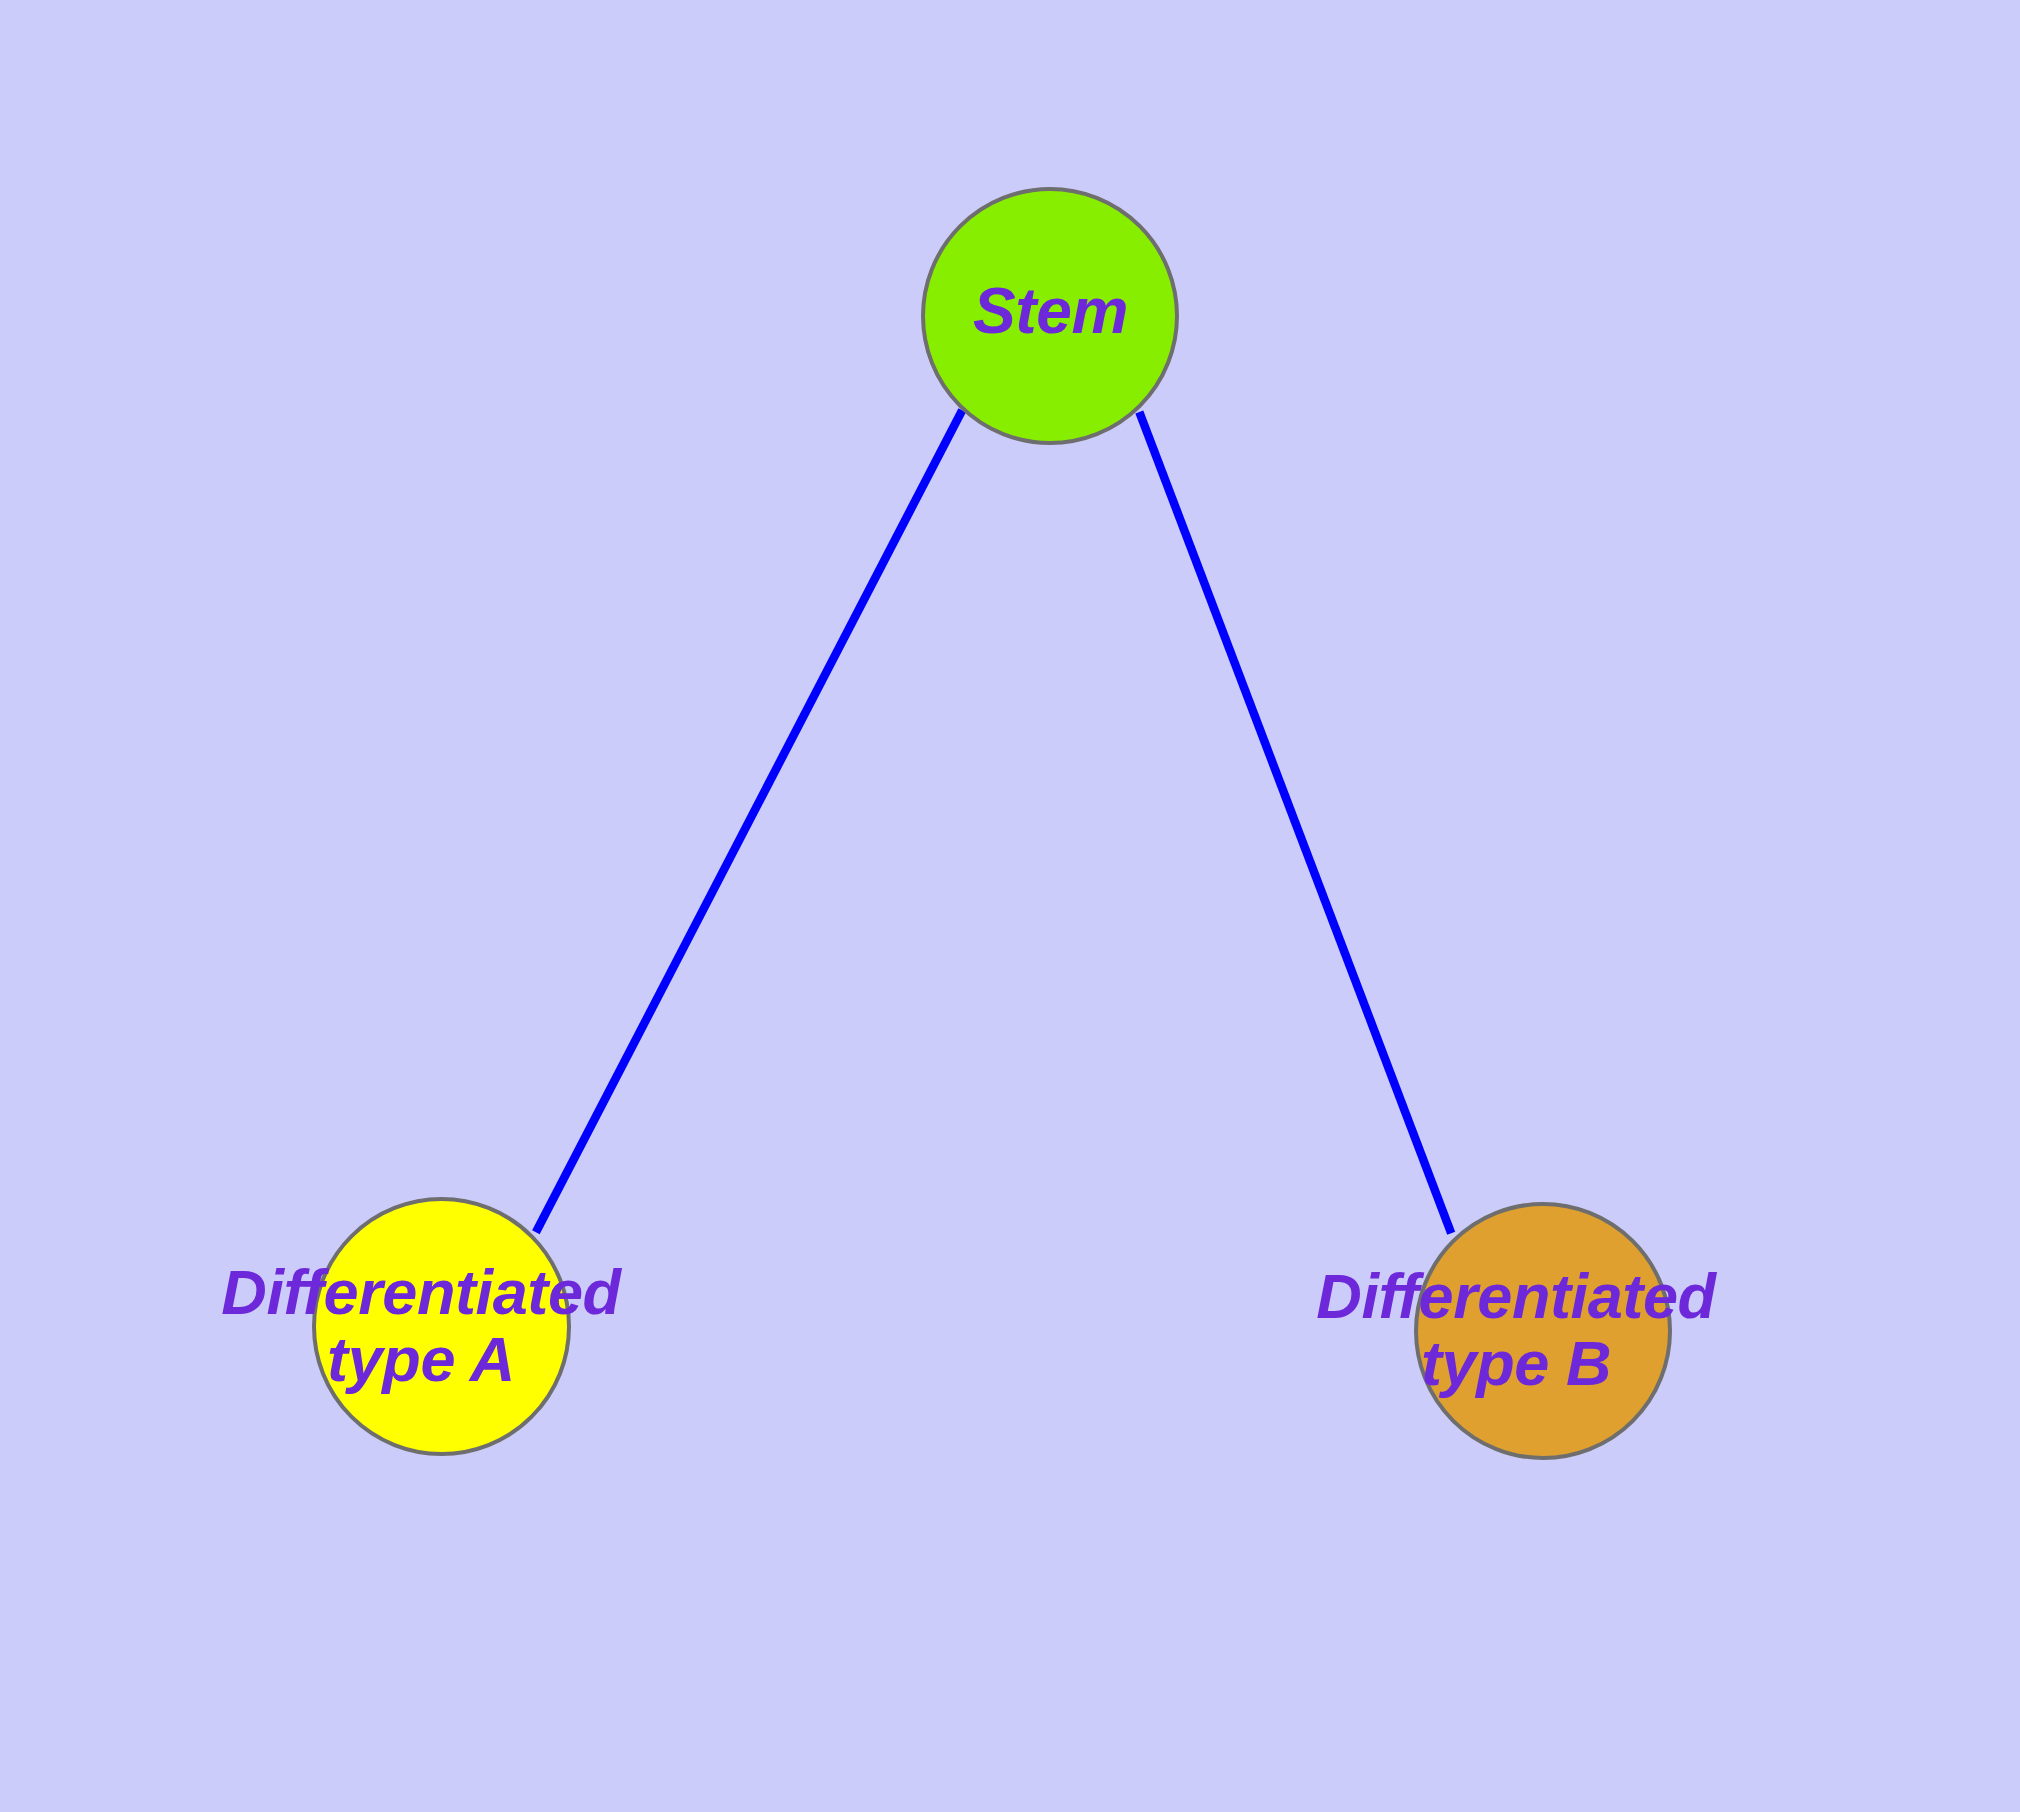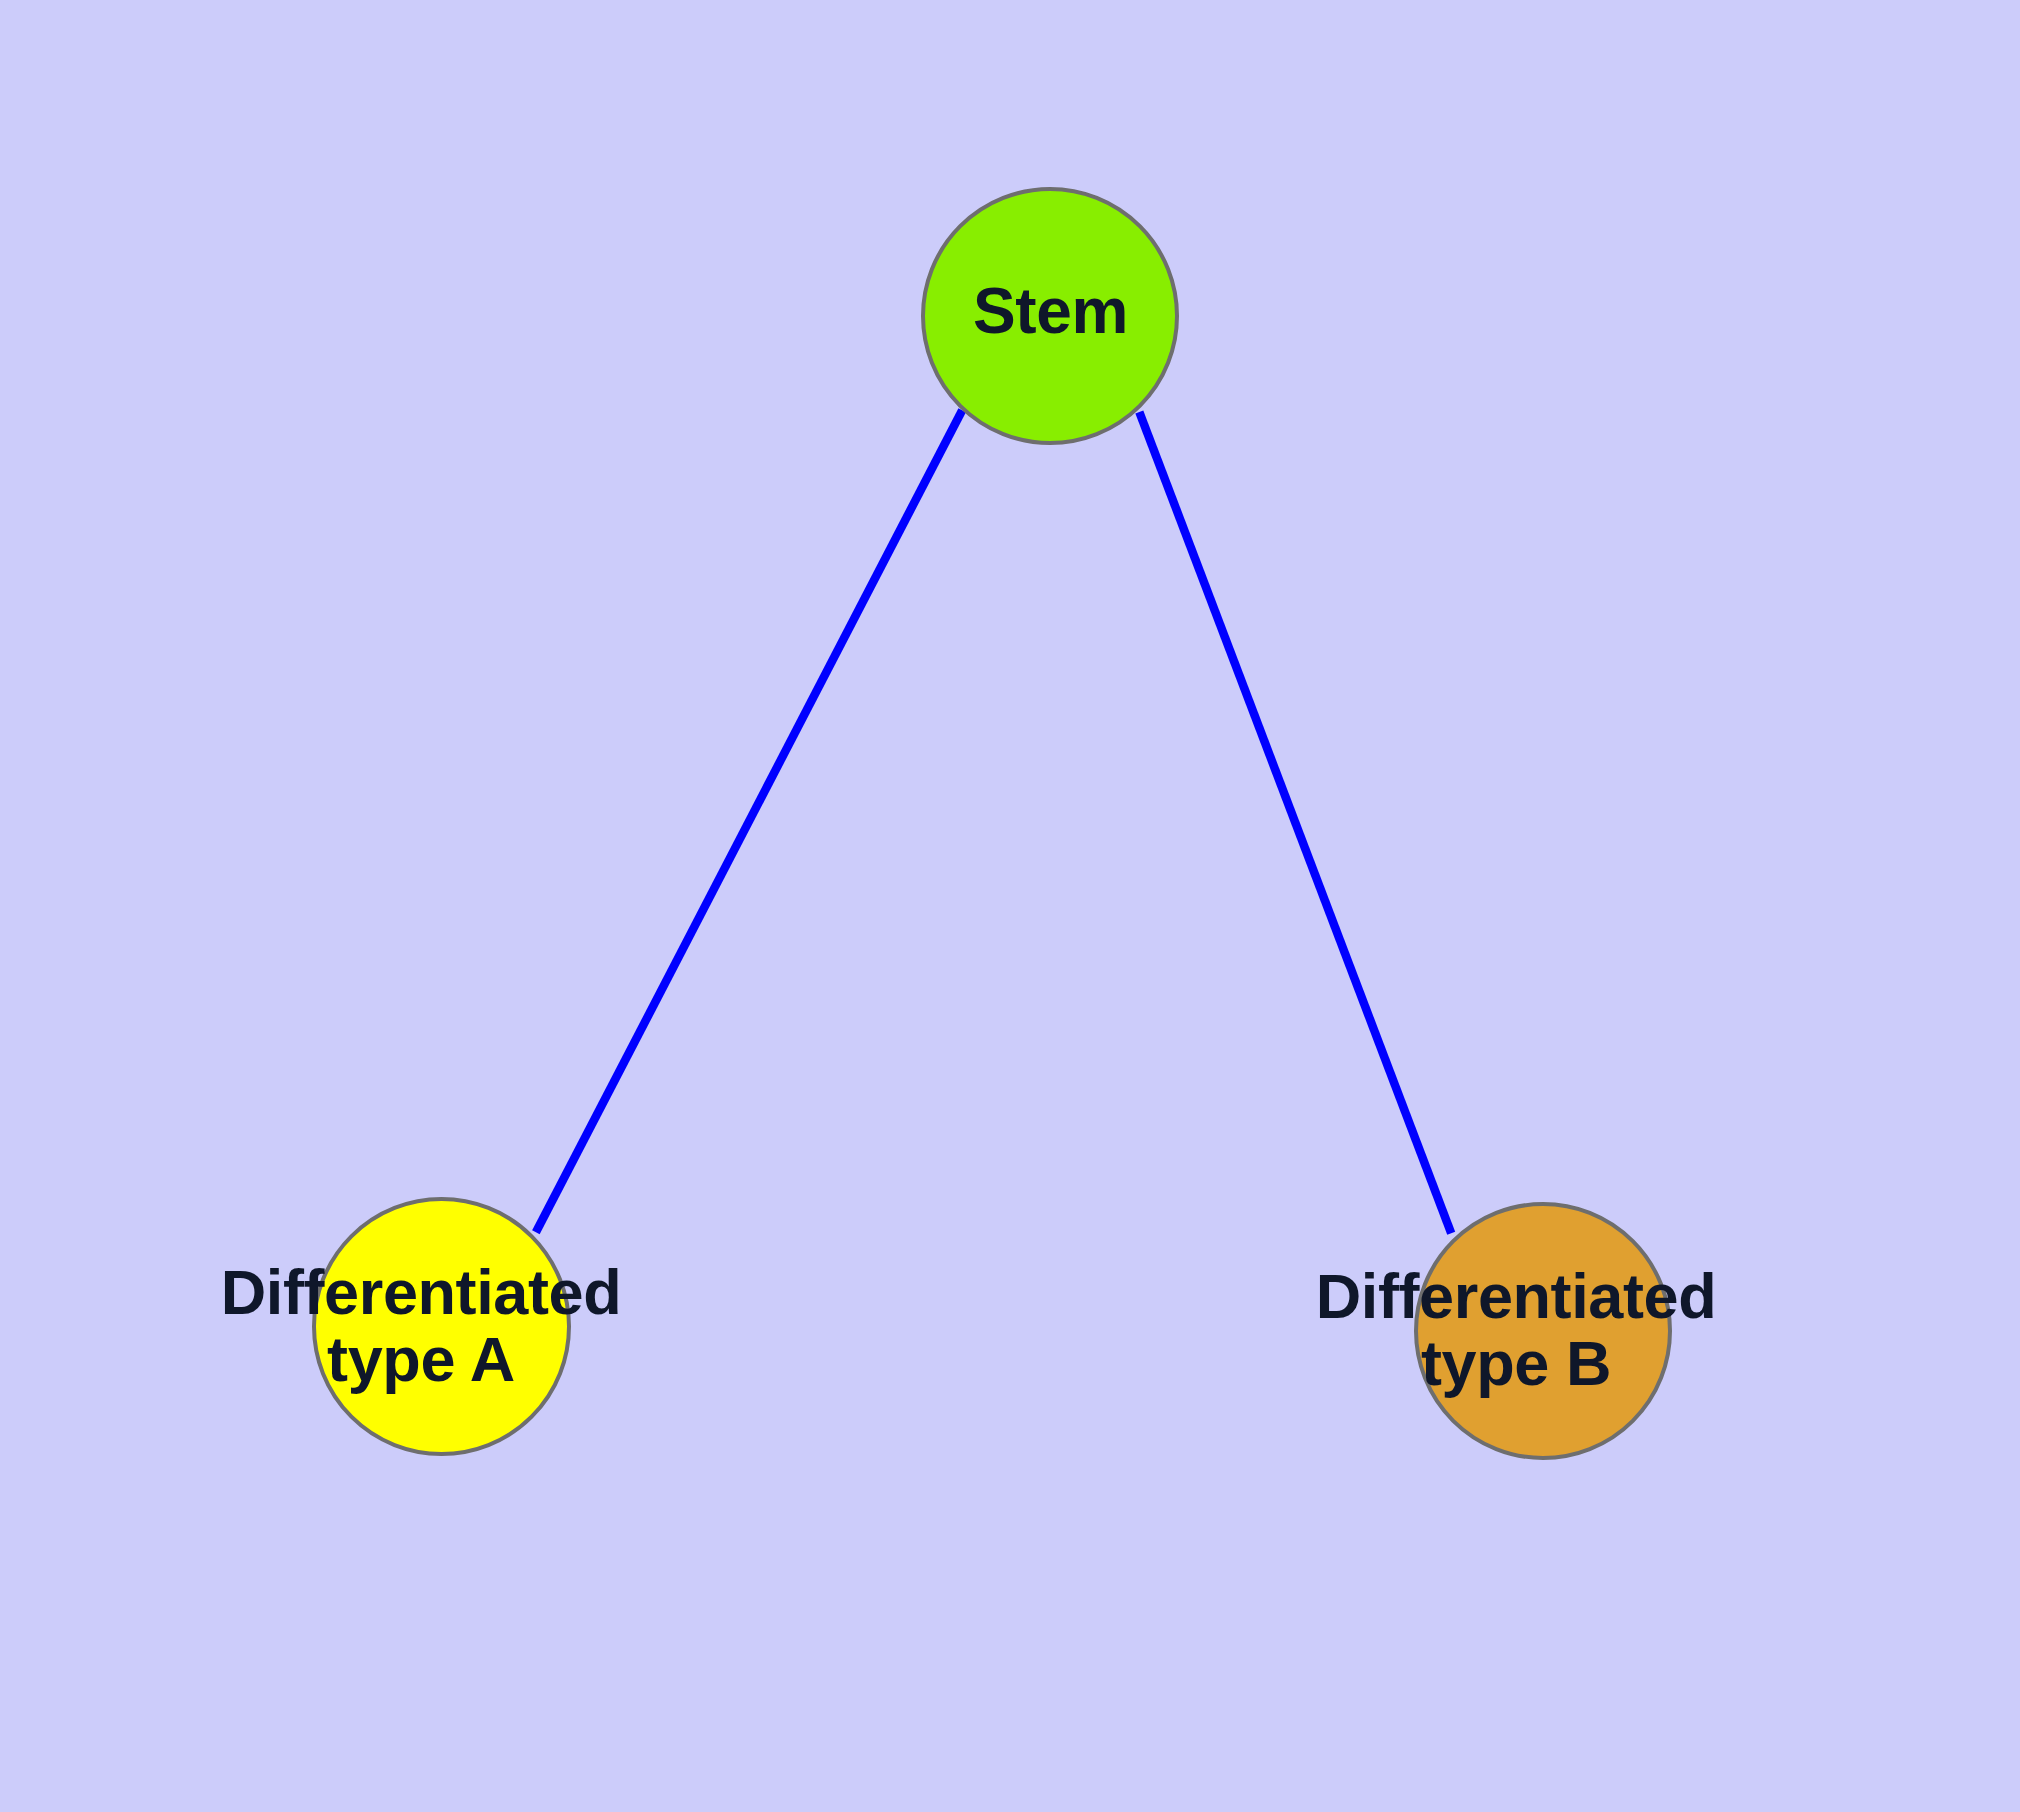--- a/index.html
+++ b/index.html
@@ -27,27 +27,28 @@
   .node {
     position: absolute;
     z-index: 2;
     border-radius: 50%;
     box-sizing: border-box;
     border: 4.2px solid #6e6e6e;
   }
   .node-label {
     position: absolute;
     z-index: 3;
-    color: #0f172a;
+    color: #6d28d9;
     font-weight: bold;
     text-align: center;
     line-height: 1.06;
     white-space: pre-line;
     pointer-events: none;
     letter-spacing: -0.4px;
+    font-style: italic;
   }
 </style>
 </head>
 <body>
 
 <div id="canvas">
 
   <svg id="edge-layer" viewBox="0 0 2384 2138">
     <line x1="1135" y1="484" x2="632" y2="1454" stroke="#0000ff" stroke-width="10" stroke-linecap="butt"></line>
     <line x1="1344" y1="486" x2="1712" y2="1455" stroke="#0000ff" stroke-width="10" stroke-linecap="butt"></line>

